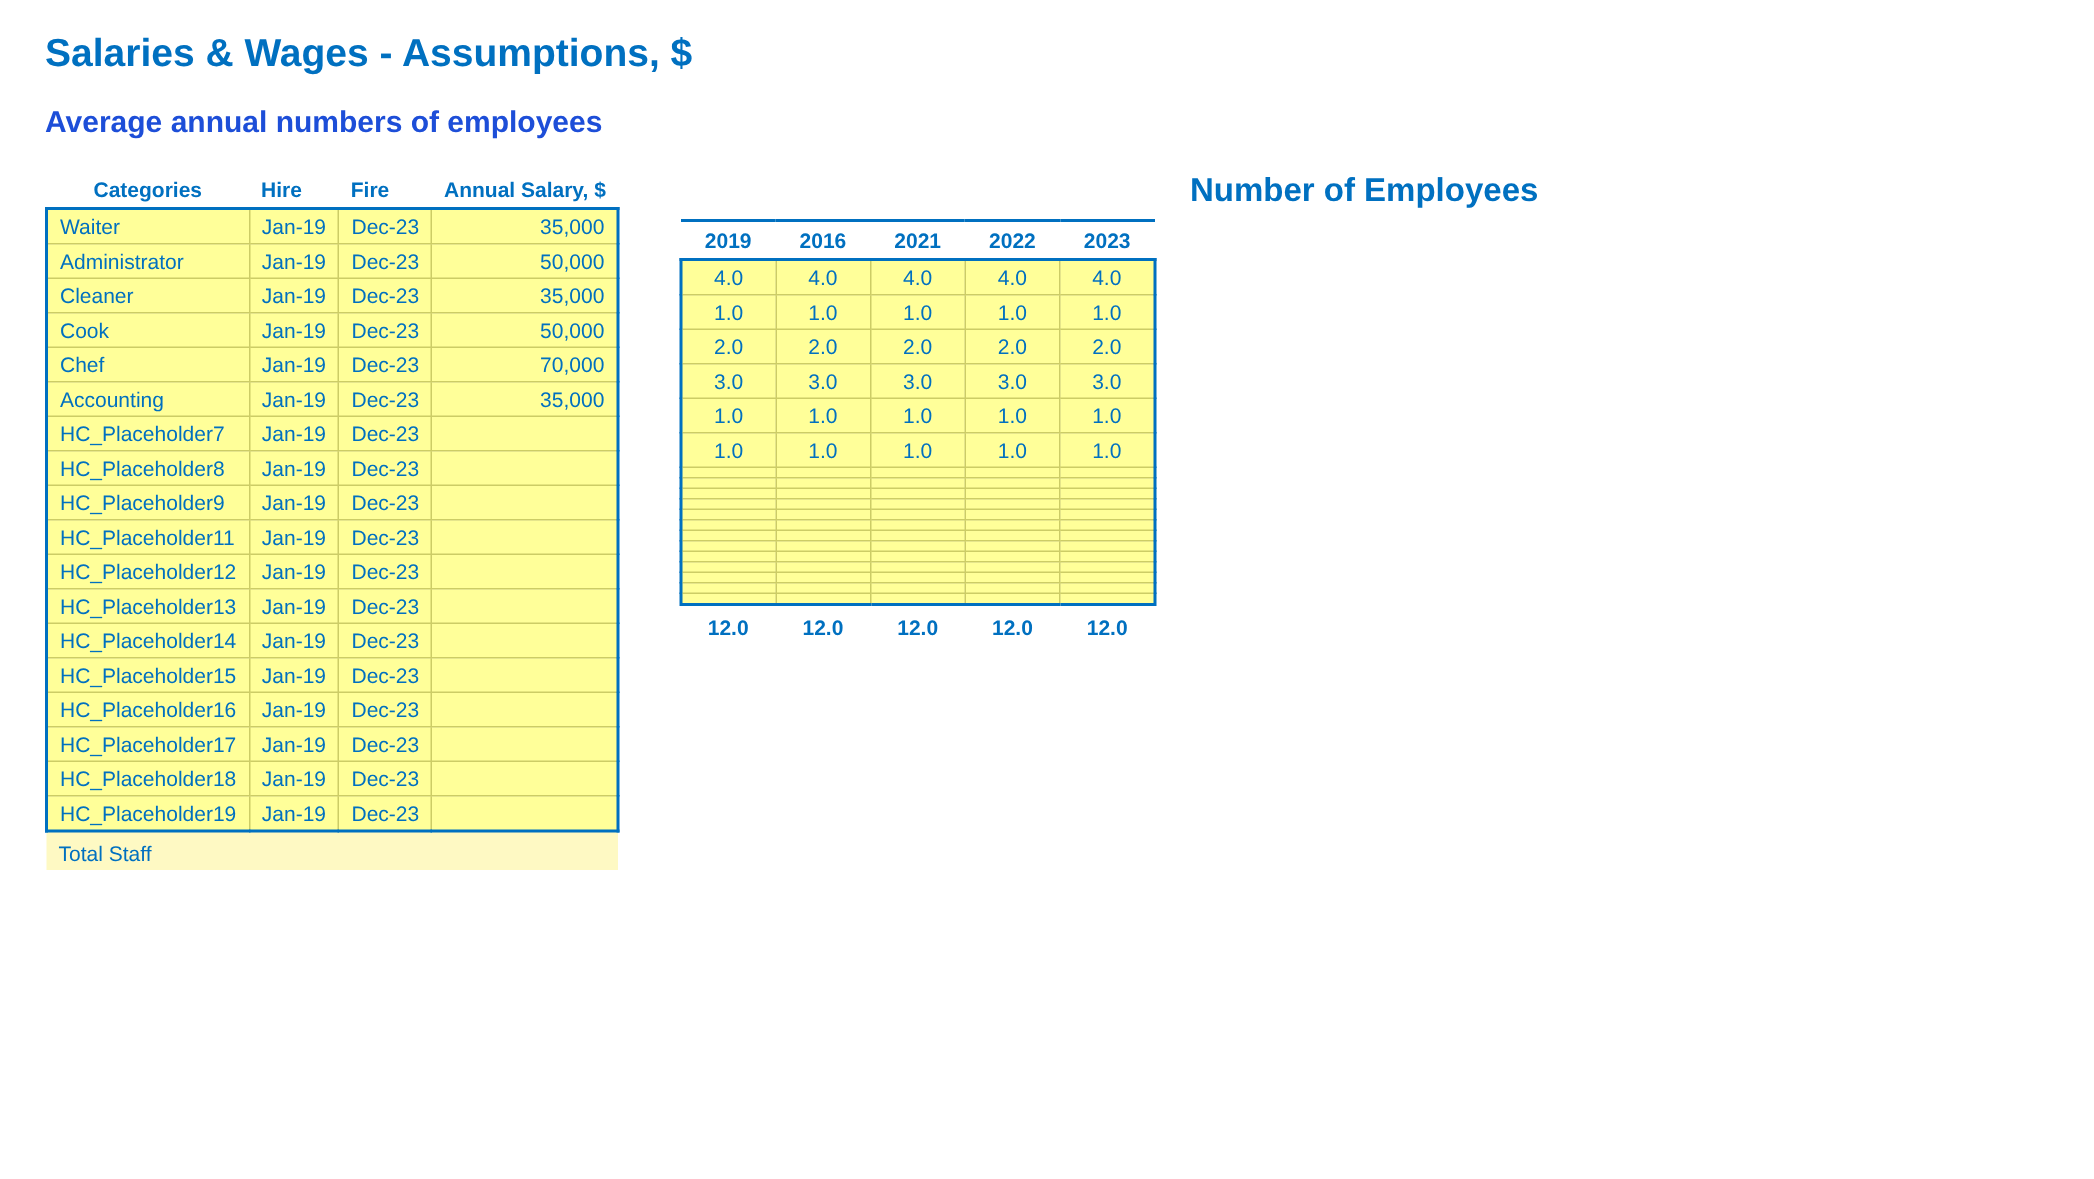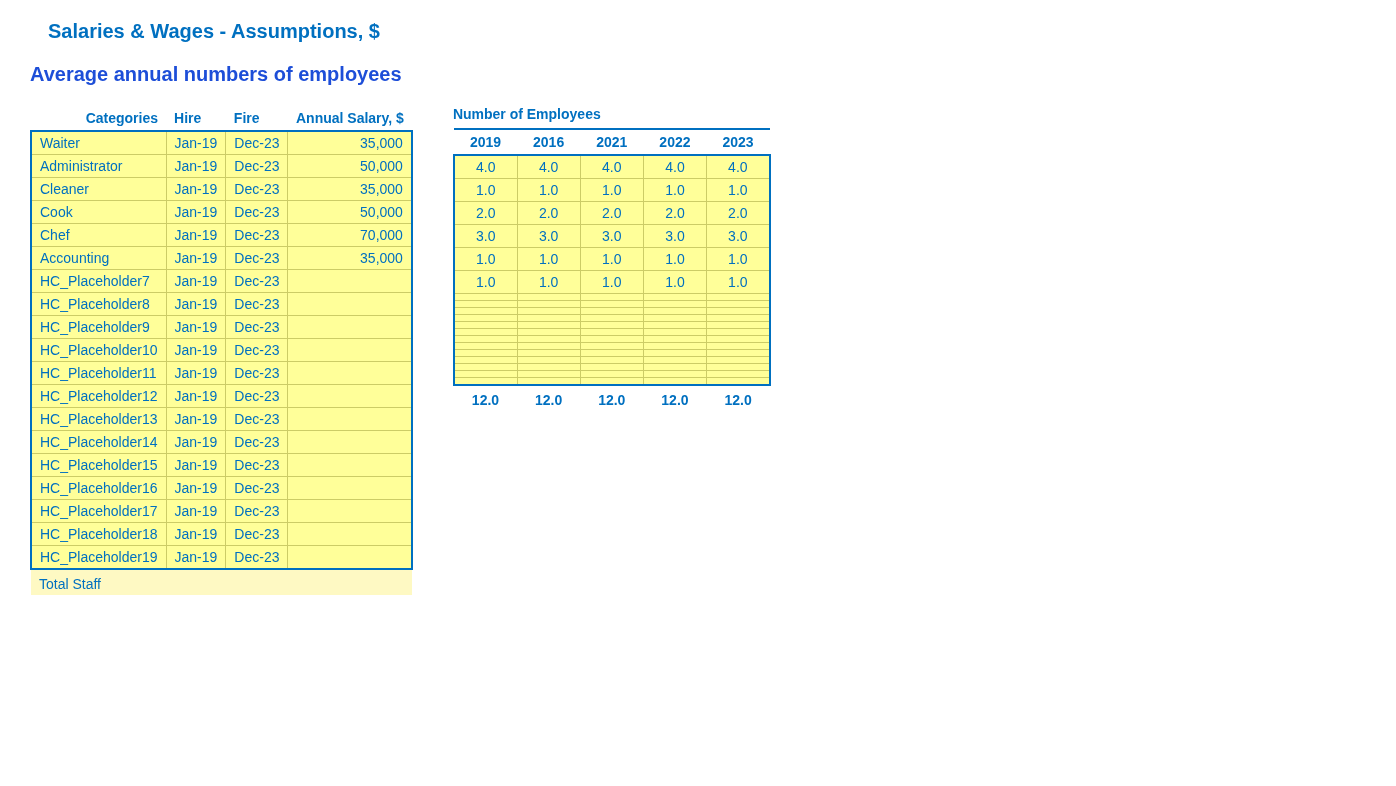--- a/index.html
+++ b/index.html
@@ -3,25 +3,24 @@
   <meta charset="utf-8">
   <style>
     * { box-sizing: border-box; margin: 0; padding: 0; }
     body {
       background: #fff;
       font-family: Arial, sans-serif;
       padding: 20px 30px;
       color: #0070C0;
     }
     h1 {
-      font-size: 20px;
+      font-size: 26px;
       font-weight: bold;
       color: #0070C0;
       margin-bottom: 20px;
-      margin-left: 18px;
     }
     h2 {
       font-size: 20px;
       font-weight: bold;
       color: #1d4ed8;
       margin-bottom: 20px;
     }
     .main-layout {
       display: flex;
       gap: 40px;
@@ -39,21 +38,21 @@
     }
     
     .left-table th {
       color: #0070C0;
       font-weight: bold;
       text-align: left;
       padding: 4px 8px;
       border: none;
     }
     .left-table th.cat-header {
-      text-align: right;
+      text-align: center;
       margin-top: 14px;
     }
     .left-table th.salary-header {
       text-align: right;
     }
     .left-table td {
       padding: 3px 8px;
       background: #FFFF99;
       color: #0070C0;
       border: 1px solid #CCCC66;
@@ -73,21 +72,22 @@
     }
     .left-table tfoot td {
       background: #fef9c3;
       border: none;
       font-weight: normal;
       color: #0070C0;
       padding-top: 6px;
     }
     
     .right-table-title {
-      font-size: 14px;
+      text-align: center;
+      font-size: 22px;
       font-weight: bold;
       color: #0070C0;
       margin-bottom: 6px;
     }
     .right-table th {
       color: #0070C0;
       font-weight: bold;
       text-align: center;
       padding: 4px 16px;
       border-top: 2px solid #0070C0;
@@ -186,26 +186,20 @@
             <td class="fire-cell">Dec-23</td>
             <td class="salary-cell"></td>
           </tr>
           <tr>
             <td class="category-cell">HC_Placeholder9</td>
             <td class="hire-cell">Jan-19</td>
             <td class="fire-cell">Dec-23</td>
             <td class="salary-cell"></td>
           </tr>
           <tr>
-            <td class="category-cell">HC_Placeholder10</td>
-            <td class="hire-cell">Jan-19</td>
-            <td class="fire-cell">Dec-23</td>
-            <td class="salary-cell"></td>
-          </tr>
-          <tr>
             <td class="category-cell">HC_Placeholder11</td>
             <td class="hire-cell">Jan-19</td>
             <td class="fire-cell">Dec-23</td>
             <td class="salary-cell"></td>
           </tr>
           <tr>
             <td class="category-cell">HC_Placeholder12</td>
             <td class="hire-cell">Jan-19</td>
             <td class="fire-cell">Dec-23</td>
             <td class="salary-cell"></td>

